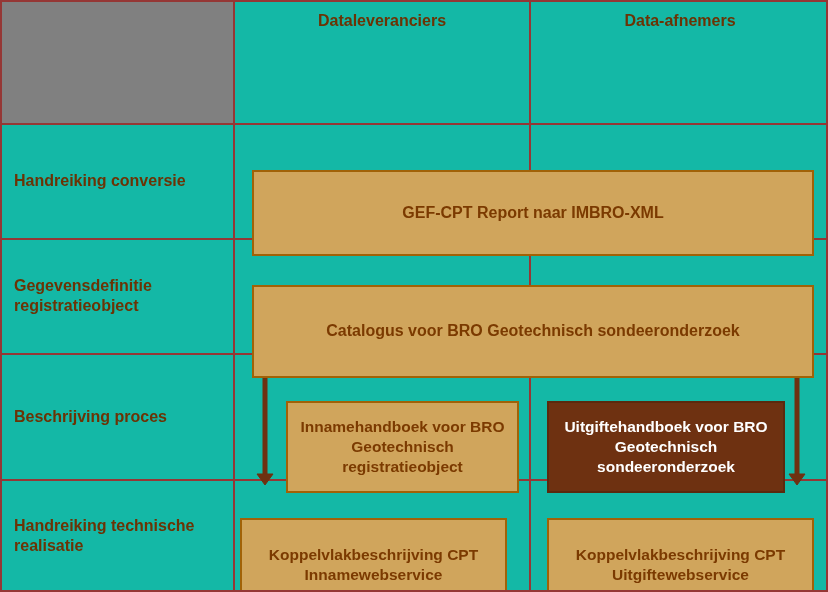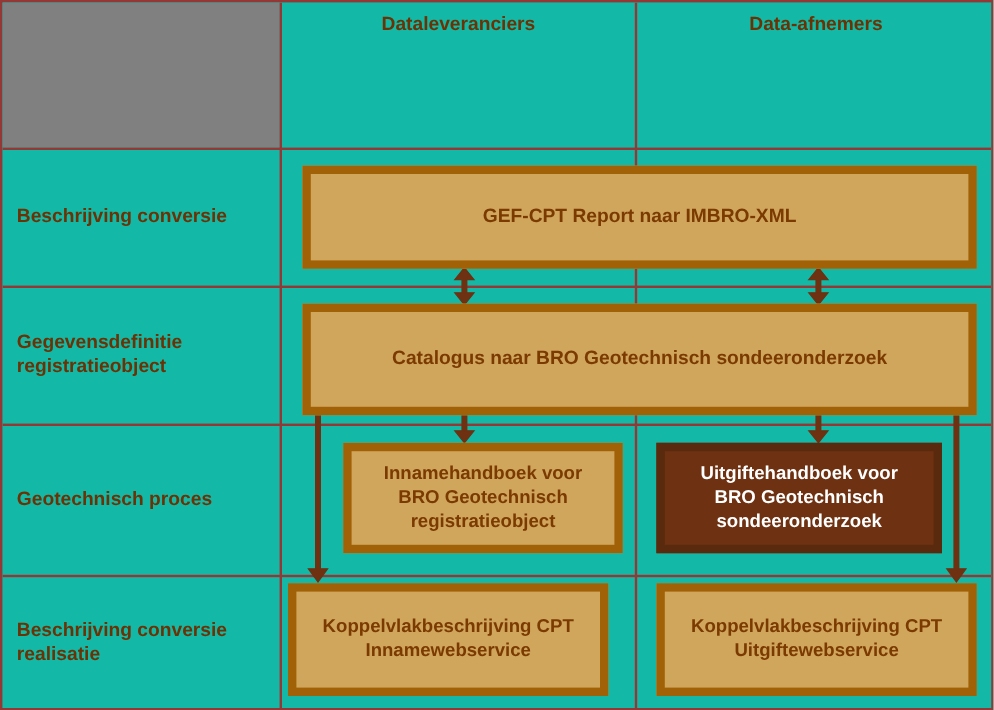--- a/index.html
+++ b/index.html
@@ -49,23 +49,24 @@
   .box {
     position: absolute;
     display: flex;
     align-items: center;
     justify-content: center;
     text-align: center;
     font-weight: bold;
     font-size: 15.5px;
     line-height: 1.3;
     background: #d0a55c;
-    border: 7px solid #a16207;
+    border: 2px solid #a16207;
     color: #7b3a00;
     padding: 0 12px;
+    margin-top: 32px;
   }
   .box.dark {
     background: #6e3111;
     border-color: #5a2a0e;
     color: #ffffff;
   }
 
   svg.arrows {
     position: absolute;
     left: 0; top: 0;
@@ -82,24 +83,24 @@
   <div class="vline" style="left:231px;"></div>
   <div class="vline" style="left:527px;"></div>
   <div class="hline" style="top:121px;"></div>
   <div class="hline" style="top:236px;"></div>
   <div class="hline" style="top:351px;"></div>
   <div class="hline" style="top:477px;"></div>
 
   <div class="col-header" style="left:232px; width:296px;">Dataleveranciers</div>
   <div class="col-header" style="left:528px; width:300px;">Data-afnemers</div>
 
-  <div class="row-label" style="top:122px; height:114px;">Beschrijving conversie</div>
+  <div class="row-label" style="top:122px; height:114px;">Handreiking conversie</div>
   <div class="row-label" style="top:237px; height:114px;">Gegevensdefinitie registratieobject</div>
-  <div class="row-label" style="top:352px; height:125px;">Geotechnisch proces</div>
-  <div class="row-label" style="top:478px; height:112px;">Beschrijving conversie realisatie</div>
+  <div class="row-label" style="top:352px; height:125px;">Beschrijving proces</div>
+  <div class="row-label" style="top:478px; height:112px;">Handreiking technische realisatie</div>
 
   <svg class="arrows" width="828" height="592" viewBox="0 0 828 592">
     <g stroke="#6e3111" fill="#6e3111">
 
       <line x1="385" y1="229" x2="385" y2="244" stroke-width="5"></line>
       <polygon points="377,231 393,231 385,221"></polygon>
       <polygon points="377,242 393,242 385,252"></polygon>
 
       <line x1="680" y1="229" x2="680" y2="244" stroke-width="5"></line>
       <polygon points="672,231 688,231 680,221"></polygon>
@@ -114,21 +115,21 @@
       <line x1="263" y1="344" x2="263" y2="474" stroke-width="5"></line>
       <polygon points="255,472 271,472 263,483"></polygon>
 
       <line x1="795" y1="344" x2="795" y2="474" stroke-width="5"></line>
       <polygon points="787,472 803,472 795,483"></polygon>
     </g>
   </svg>
 
   <div class="box" style="left:250px; top:136px; width:562px; height:86px; font-size:16px;">GEF-CPT Report naar IMBRO-XML</div>
 
-  <div class="box" style="left:250px; top:251px; width:562px; height:93px; font-size:16px;">Catalogus naar BRO Geotechnisch sondeeronderzoek</div>
+  <div class="box" style="left:250px; top:251px; width:562px; height:93px; font-size:16px;">Catalogus voor BRO Geotechnisch sondeeronderzoek</div>
 
   <div class="box" style="left:284px; top:367px; width:233px; height:92px;">Innamehandboek voor BRO Geotechnisch registratieobject</div>
 
   <div class="box dark" style="left:545px; top:367px; width:238px; height:92px;">Uitgiftehandboek voor BRO Geotechnisch sondeeronderzoek</div>
 
   <div class="box" style="left:238px; top:484px; width:267px; height:94px;">Koppelvlakbeschrijving CPT Innamewebservice</div>
 
   <div class="box" style="left:545px; top:484px; width:267px; height:94px;">Koppelvlakbeschrijving CPT Uitgiftewebservice</div>
 
 </div>

